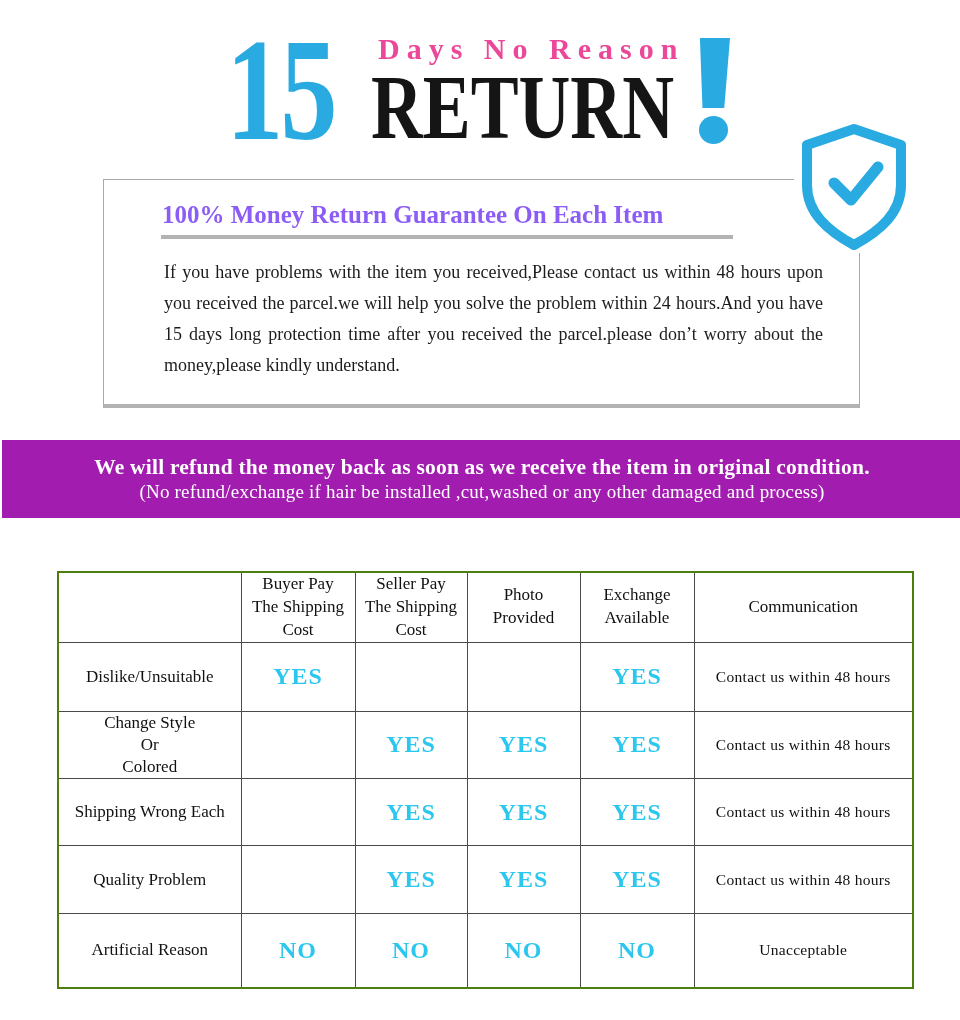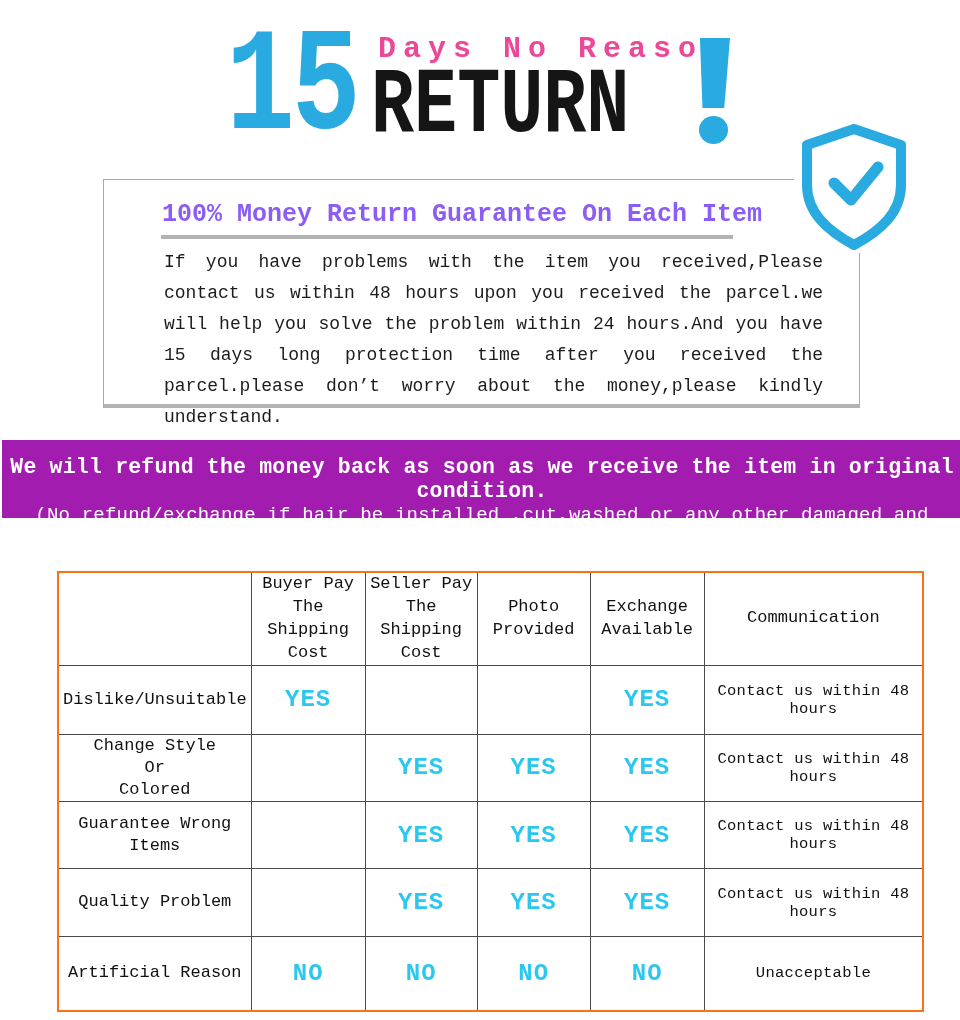--- a/index.html
+++ b/index.html
@@ -1,18 +1,18 @@
 <!DOCTYPE html>
 <html><head>
 <meta charset="utf-8">
 <style>
   html,body{margin:0;padding:0;background:#fff;}
   #page{
     position:relative;width:960px;height:1020px;background:#ffffff;overflow:hidden;
-    font-family:Liberation Mono, monospace;color:#151515;
+    font-family:Liberation Serif, serif;color:#151515;
   }
   
   .num15{
     position:absolute;left:226px;top:16px;font-size:147px;font-weight:700;line-height:1;
     color:#29abe2;transform:scaleX(0.78);transform-origin:left top;letter-spacing:-4px;
   }
   .days-line{
     position:absolute;left:378px;top:34px;font-size:30px;font-weight:600;
     letter-spacing:7px;line-height:1;color:#ec4899;white-space:nowrap;
   }
@@ -29,37 +29,37 @@
   
   .shield{position:absolute;left:793px;top:121px;width:122px;height:132px;}
   
   .gbox{
     position:absolute;left:103px;top:179px;width:757px;height:229px;
     border:1px solid #a9a9a9;border-bottom:4px solid #b3b3b3;background:#fff;box-sizing:border-box;
   }
   .gbox-title{margin:21px 0 0 58px;font-size:25px;font-weight:700;color:#8b5cf6;line-height:1.15;}
   .gbox-underline{margin:5px 0 0 57px;width:572px;height:4px;background:#b3b3b3;}
   .gbox-body{
-    margin:8px 36px 0 60px;font-size:18px;line-height:31px;color:#1c1c1c;
+    margin:18px 36px 0 60px;font-size:18px;line-height:31px;color:#1c1c1c;
     text-align:justify;
   }
   
   .banner{position:absolute;left:2px;top:440px;width:960px;height:78px;background:#a21caf;}
   .banner-l1{padding-top:15px;text-align:center;color:#fff;font-size:21.5px;font-weight:700;letter-spacing:0.2px;}
   .banner-l2{margin-top:1px;text-align:center;color:#fff;font-size:19px;letter-spacing:0.2px;}
   
   table.policy{
     position:absolute;left:57px;top:571px;border-collapse:collapse;table-layout:fixed;
     background:#fff;
   }
   table.policy th,table.policy td{
     border:1px solid #4a4a4a;text-align:center;vertical-align:middle;
     white-space:pre-line;padding:0 4px;box-sizing:border-box;
   }
-  table.policy{border:2px solid #f97316;}
+  table.policy{border:2px solid #4d7c0f;}
   table.policy th{font-weight:400;font-size:17px;color:#111;line-height:1.35;height:68px;}
   td.row-label{font-size:17px;color:#111;line-height:1.3;}
   td.val{font-size:24px;font-weight:700;color:#2bc7ee;letter-spacing:1px;}
   td.comm{font-size:15.5px;color:#111;letter-spacing:0.3px;}
 </style>
 </head>
 <body>
 
 <div id="page">
 
@@ -128,21 +128,21 @@
           <td class="row-label">Change Style
 Or
 Colored</td>
           <td class="val"></td>
           <td class="val">YES</td>
           <td class="val">YES</td>
           <td class="val">YES</td>
           <td class="comm">Contact us within 48 hours</td>
         </tr>
         <tr style="height: 67px;">
-          <td class="row-label">Guarantee Wrong Items</td>
+          <td class="row-label">Shipping Wrong Each</td>
           <td class="val"></td>
           <td class="val">YES</td>
           <td class="val">YES</td>
           <td class="val">YES</td>
           <td class="comm">Contact us within 48 hours</td>
         </tr>
         <tr style="height: 68px;">
           <td class="row-label">Quality Problem</td>
           <td class="val"></td>
           <td class="val">YES</td>

